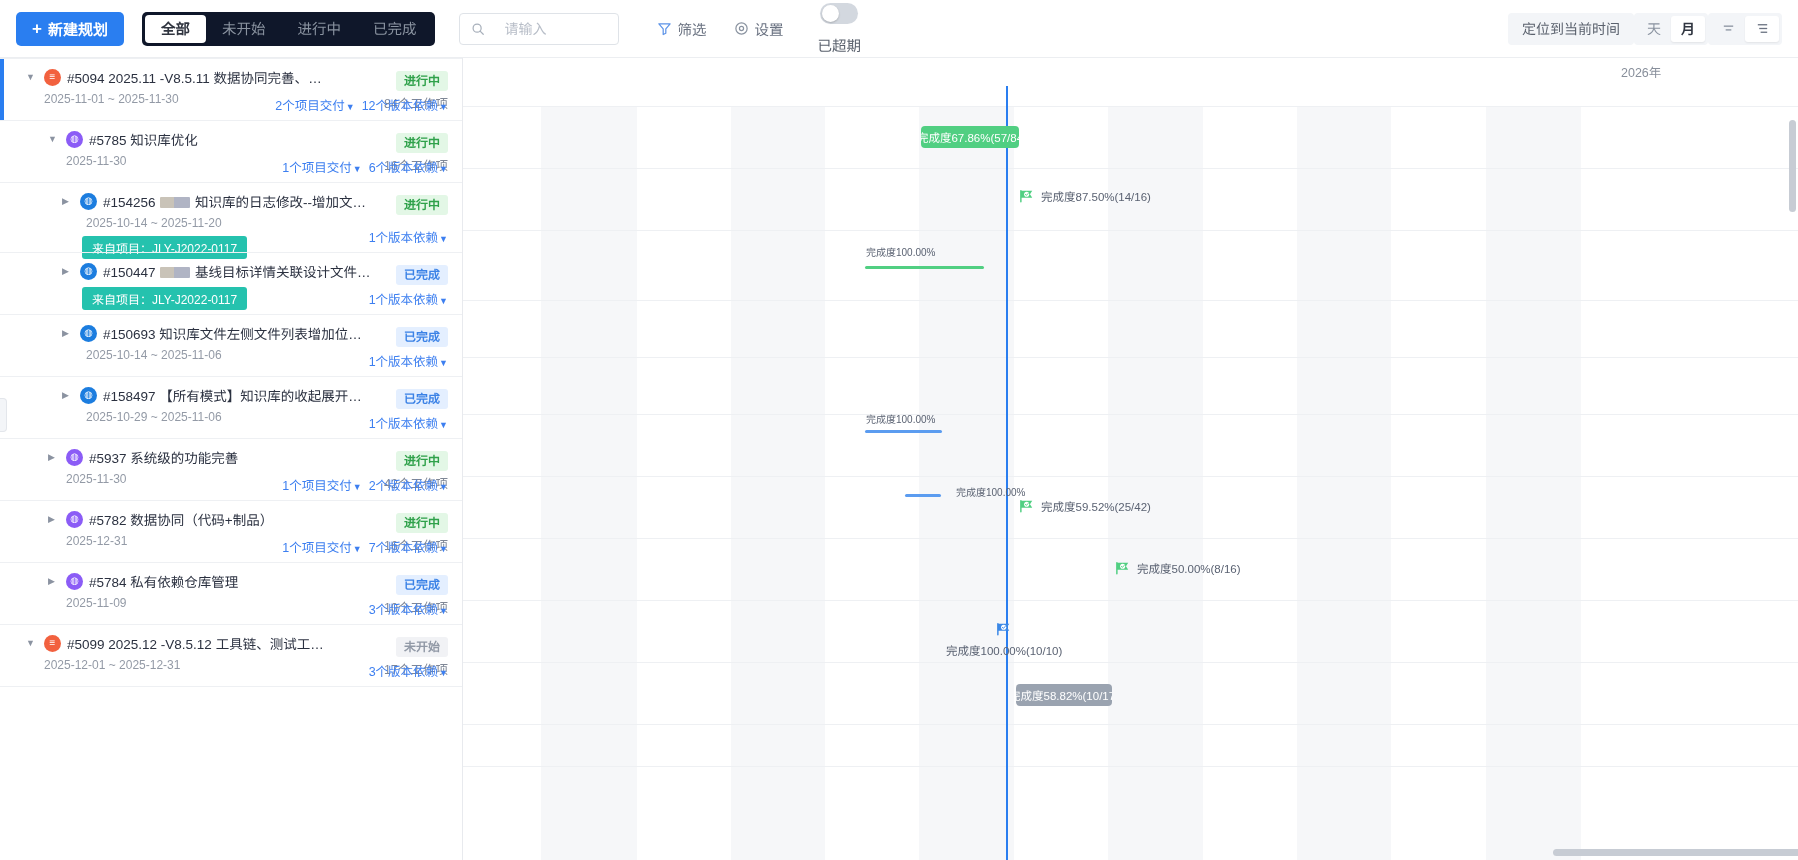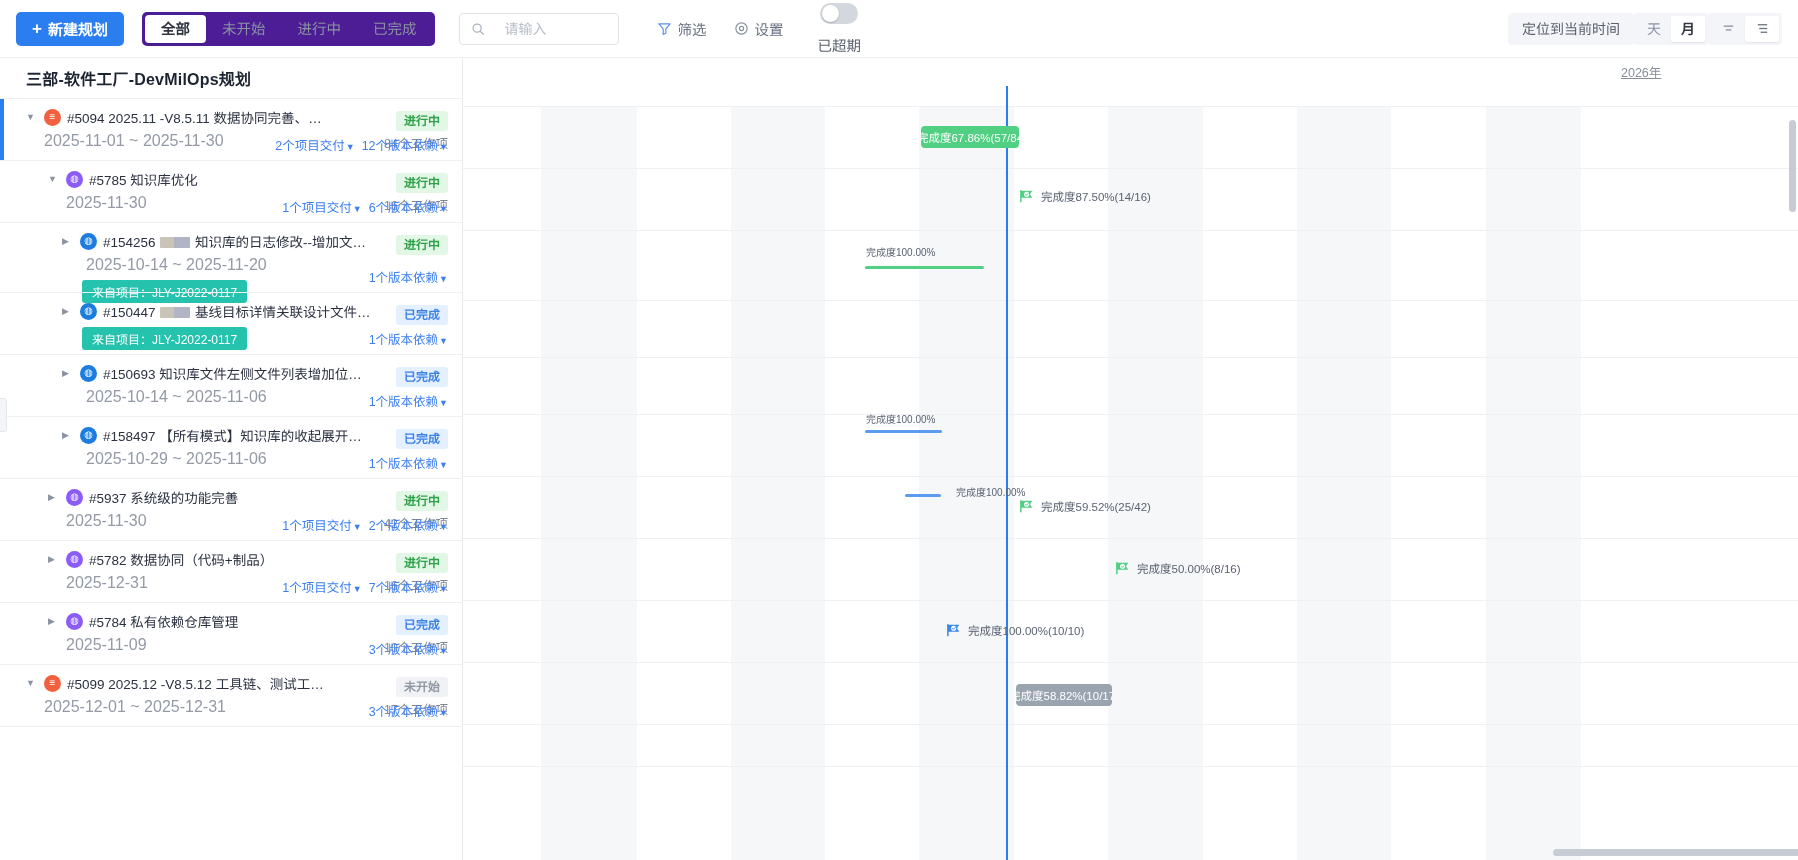--- a/index.html
+++ b/index.html
@@ -21,21 +21,21 @@
   }
   .btn-primary {
     display:flex; align-items:center; gap:6px;
     height:34px; padding:0 16px; border-radius:5px;
     background:#2a7ef0; color:#fff; font-size:15px; font-weight:bold;
     cursor:pointer; border:none; white-space:nowrap;
   }
   .btn-primary .plus { font-size:17px; font-weight:bold; line-height:1; }
 
   .seg-group {
-    display:flex; align-items:center; background:#4c1d95; border-radius:5px;
+    display:flex; align-items:center; background:#0f172a; border-radius:5px;
     padding:3px; height:34px; margin-left:8px;justify-content:flex-end;
   }
   .seg {
     padding:0 16px; height:28px; line-height:28px;
     font-size:14.5px; color:#8a93a0; border-radius:4px; cursor:pointer;
     white-space:nowrap;
   }
   .seg.active { background:#ffffff; color:#303540; font-weight:bold; box-shadow:0 1px 2px rgba(0,0,0,.07); }
 
   .search-box {
@@ -137,21 +137,21 @@
   .status-tag {
     position:absolute; right:14px; top:12px;
     padding:1.5px 8px; border-radius:3px; font-size:12px; font-weight:bold;
     white-space:nowrap; line-height:17px;
   }
   .st-doing { background:#e3f7e6; color:#2fa14a; }
   .st-done  { background:#e4efff; color:#3b82e6; }
   .st-todo  { background:#f1f2f5; color:#9199a6; }
   .row-date {
     margin-top:5px; margin-left:18px;
-    font-size:16px; color:#939aa6; white-space:nowrap;
+    font-size:12px; color:#939aa6; white-space:nowrap;
   }
   .row-date.indent2 { margin-left:24px; }
   .count-text {
     position:absolute; right:14px; top:34px;
     font-size:12.5px; color:#7f8796; white-space:nowrap;
   }
   .links {
     position:absolute; right:14px; bottom:6px;
     display:flex; gap:7px; font-size:12.5px; color:#3d7ff0; white-space:nowrap;
   }
@@ -287,21 +287,20 @@
             <line x1="6" y1="12" x2="13" y2="12" stroke="#6b7382" stroke-width="1.4"></line>
           </svg>
         </div>
       </div>
     </div>
   </div>
 
   <div class="body-area">
 
     <div class="left-panel">
-      <div class="plan-title">三部-软件工厂-DevMilOps规划</div>
 
       <div class="row lvl1 active-left" style="height:62px;">
         <div class="row-head">
           <span class="caret expanded"></span>
           <span class="type-badge tb-red">≡</span>
           <span class="row-title">#5094 2025.11 -V8.5.11 数据协同完善、依赖仓库、系...</span>
         </div>
         <div class="status-tag st-doing">进行中</div>
         <div class="row-date">2025-11-01 ~ 2025-11-30</div>
         <div class="count-text">84个工作项</div>
@@ -437,21 +436,21 @@
         </div>
       </div>
 
       <div class="row" style="height:40px;"></div>
     </div>
 
     <div class="collapse-handle"></div>
 
     <div class="gantt">
 
-      <div class="year-label" style="left:1158px;text-decoration:underline;">2026年</div>
+      <div class="year-label" style="left:1158px;">2026年</div>
 
 
       <div class="grid-area">
 
         <div class="col-band" style="left:78px;  width:96px;"></div>
         <div class="col-band" style="left:268px; width:94px;"></div>
         <div class="col-band" style="left:456px; width:95px;"></div>
         <div class="col-band" style="left:645px; width:95px;"></div>
         <div class="col-band" style="left:834px; width:94px;"></div>
         <div class="col-band" style="left:1023px;width:95px;"></div>
@@ -505,21 +504,21 @@
         <div class="milestone" style="left:652px; top:454px;">
           <svg class="flag" viewBox="0 0 18 16">
             <path d="M2 2h13l-2.6 4L15 10H2z" fill="#51cf82"></path>
             <circle cx="8.6" cy="6" r="2.9" fill="#fff"></circle>
             <path d="M7.2 6.1l1.1 1.2 2-2.2" fill="none" stroke="#51cf82" stroke-width="1.1" stroke-linecap="round" stroke-linejoin="round"></path>
             <line x1="2" y1="2" x2="2" y2="14.5" stroke="#51cf82" stroke-width="1.7" stroke-linecap="round"></line>
           </svg>
           <span class="ms-label">完成度50.00%(8/16)</span>
         </div>
 
-        <div class="milestone" style="left:483px; top:516px;">
+        <div class="milestone" style="left:483px; top:516px;flex-direction:column;">
           <svg class="flag" viewBox="0 0 18 16">
             <path d="M2 2h13l-2.6 4L15 10H2z" fill="#3b88e6"></path>
             <circle cx="8.6" cy="6" r="2.9" fill="#fff"></circle>
             <path d="M7.2 6.1l1.1 1.2 2-2.2" fill="none" stroke="#3b88e6" stroke-width="1.1" stroke-linecap="round" stroke-linejoin="round"></path>
             <line x1="2" y1="2" x2="2" y2="14.5" stroke="#3b88e6" stroke-width="1.7" stroke-linecap="round"></line>
           </svg>
           <span class="ms-label">完成度100.00%(10/10)</span>
         </div>
 
         <div class="bar bar-grey" style="left:553px; top:578px; width:96px;">完成度58.82%(10/17)</div>

